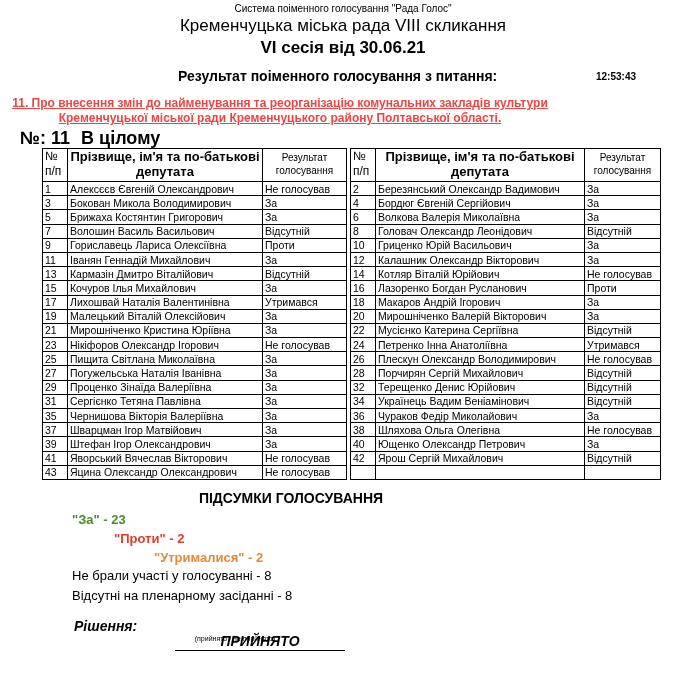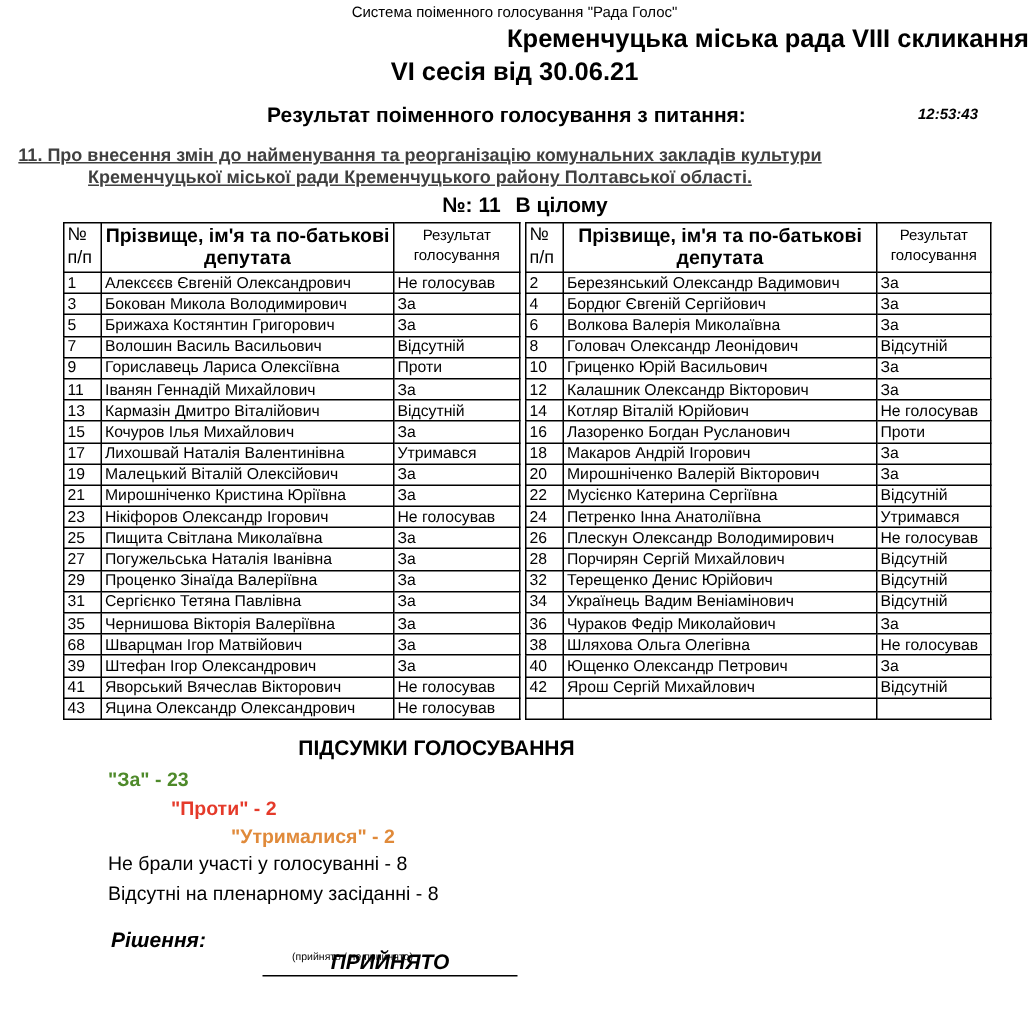--- a/index.html
+++ b/index.html
@@ -2,27 +2,27 @@
 <html><head>
 <meta charset="utf-8">
 <style>
   html, body { margin: 0; padding: 0; background: #ffffff; }
   body {
     width: 686px; height: 676px; position: relative; overflow: hidden;
     font-family: "Liberation Sans", sans-serif; color: #000;
   }
   .abs { position: absolute; }
   .sys { top: 3px; left: 0; width: 686px; text-align: center; font-size: 10px; }
-  .t1 { top: 16px; left: 0; width: 686px; text-align: right; font-size: 17px; font-weight: bold; }
+  .t1 { top: 16px; left: 0; width: 686px; text-align: center; font-size: 17px; font-weight: normal; }
   .t2 { top: 38px; left: 0; width: 686px; text-align: center; font-size: 17px; font-weight: bold; }
   .t3 { top: 68px; left: 178px; font-size: 14px; font-weight: bold; }
-  .time { top: 71px; left: 612px; font-size: 10px; font-weight: bold; font-style: italic; }
+  .time { top: 71px; left: 596px; font-size: 10px; font-weight: bold; }
   .topic { top: 96px; left: 0; width: 560px; text-align: center; font-size: 12px; font-weight: bold;
-           color: #404040; text-decoration: underline; line-height: 15px; }
-  .num { top: 128px; left: 0; width: 686px; text-align: center; font-size: 14px; font-weight: bold; padding-left: 20px; box-sizing: border-box;}
+           color: #ef4444; text-decoration: underline; line-height: 15px; }
+  .num { top: 128px; left: 0; width: 686px; text-align: left; font-size: 18px; font-weight: bold; padding-left: 20px; box-sizing: border-box;}
   .num span { margin-right: 6px; }
 
   table.votes {
     position: absolute; top: 148px; border-collapse: collapse;
     font-size: 10.5px; table-layout: fixed;
   }
   table.votes td, table.votes th {
     border: 1.5px solid #000; padding: 0 2px; height: 13.2px; line-height: 12px;
     white-space: nowrap; overflow: hidden; text-align: left; font-weight: normal;
   }
@@ -165,21 +165,21 @@
         <td>31</td>
         <td>Сергієнко Тетяна Павлівна</td>
         <td>За</td>
       </tr>
       <tr>
         <td>35</td>
         <td>Чернишова Вікторія Валеріївна</td>
         <td>За</td>
       </tr>
       <tr>
-        <td>68</td>
+        <td>37</td>
         <td>Шварцман Ігор Матвійович</td>
         <td>За</td>
       </tr>
       <tr>
         <td>39</td>
         <td>Штефан Ігор Олександрович</td>
         <td>За</td>
       </tr>
       <tr>
         <td>41</td>

